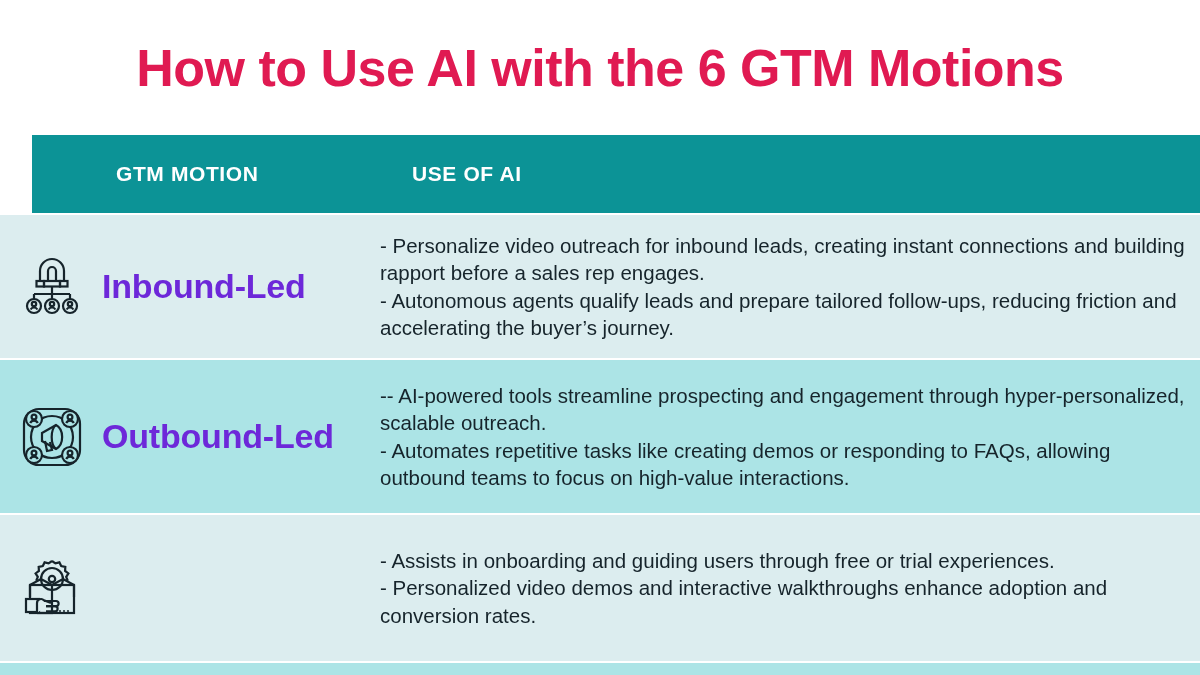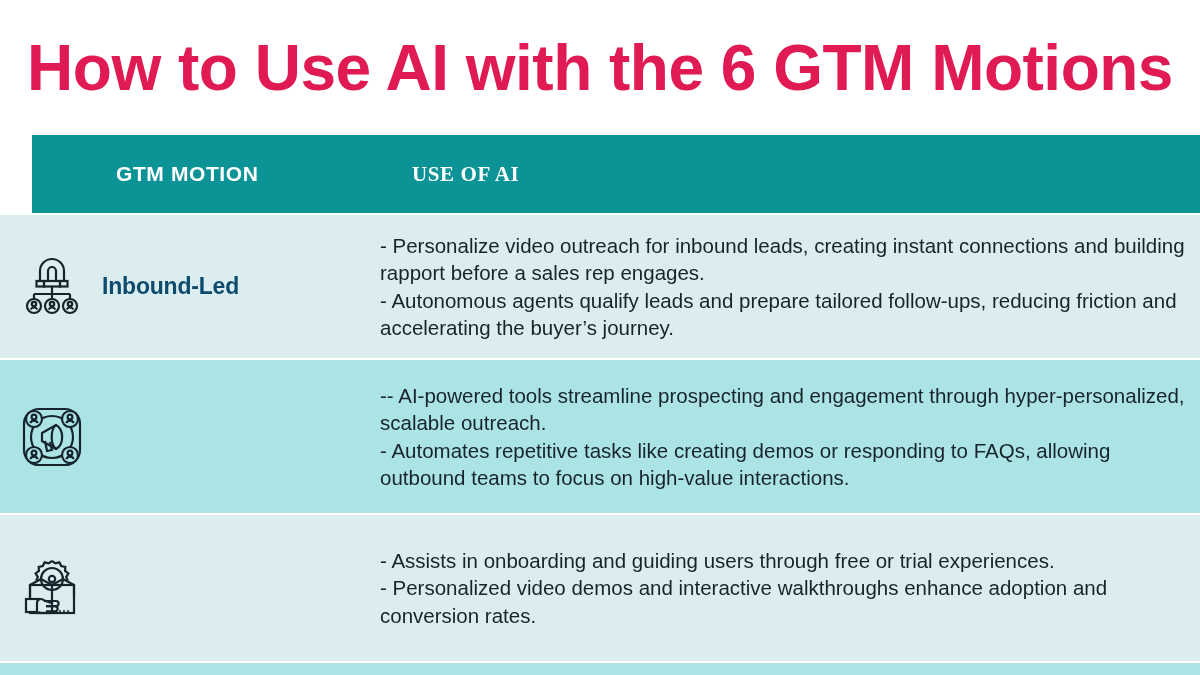--- a/index.html
+++ b/index.html
@@ -29,21 +29,21 @@
     height: 135px;
     background: #ffffff;
     display: flex;
     align-items: center;
     justify-content: center;
     flex: none;
   }
 
   .title-text {
     color: #e01a52;
-    font-size: 64px;
+    font-size: 52px;
     font-weight: bold;
     letter-spacing: -0.5px;
     line-height: 1;
     white-space: nowrap;
   }
 
   
   .table-head {
     height: 78px;
     background: #0c9396;
@@ -55,21 +55,21 @@
 
   .th {
     color: #ffffff;
     font-size: 21px;
     font-weight: bold;
     letter-spacing: 0.6px;
     text-transform: uppercase;
   }
 
   .th-motion { width: 370px; padding-left: 84px; }
-  .th-use    { padding-left: 10px; font-family: Liberation Serif, serif; }
+  .th-use    { padding-left: 10px; }
 
   
   .row {
     display: flex;
     align-items: stretch;
     flex: none;
     border-top: 2px solid #ffffff;
   }
 
   .row.tint-a { background: #dcedef; }
@@ -92,23 +92,23 @@
     width: 76px;
     flex: none;
     display: flex;
     align-items: center;
     justify-content: center;
   }
 
   .motion-icon svg { display: block; }
 
   .motion-label {
-    font-size: 23px;
+    font-size: 34px;
     font-weight: bold;
-    color: #0c4a6e;
+    color: #6d28d9;
     letter-spacing: -0.2px;
     padding-left: 12px;
     white-space: nowrap;
   }
 
   .cell-use {
     flex: 1;
     display: flex;
     align-items: center;
     padding-left: 10px;
@@ -188,20 +188,21 @@
           <circle cx="50" cy="12" r="2.4"></circle>
           <path d="M46.2 18 a4.2 4.2 0 0 1 7.6 0"></path>
           <circle cx="14" cy="50" r="8" fill="#ace4e6"></circle>
           <circle cx="14" cy="48" r="2.4"></circle>
           <path d="M10.2 54 a4.2 4.2 0 0 1 7.6 0"></path>
           <circle cx="50" cy="50" r="8" fill="#ace4e6"></circle>
           <circle cx="50" cy="48" r="2.4"></circle>
           <path d="M46.2 54 a4.2 4.2 0 0 1 7.6 0"></path>
         </svg>
       </div>
+      <div class="motion-label">Outbound-Led</div>
     </div>
     <div class="cell-use">
       <div class="use-text">-- AI-powered tools streamline prospecting and engagement through hyper-personalized, scalable outreach.
 - Automates repetitive tasks like creating demos or responding to FAQs, allowing outbound teams to focus on high-value interactions.</div>
     </div>
   </div>
 
   <div class="row tint-a row-3">
     <div class="cell-motion">
       <div class="motion-icon">

